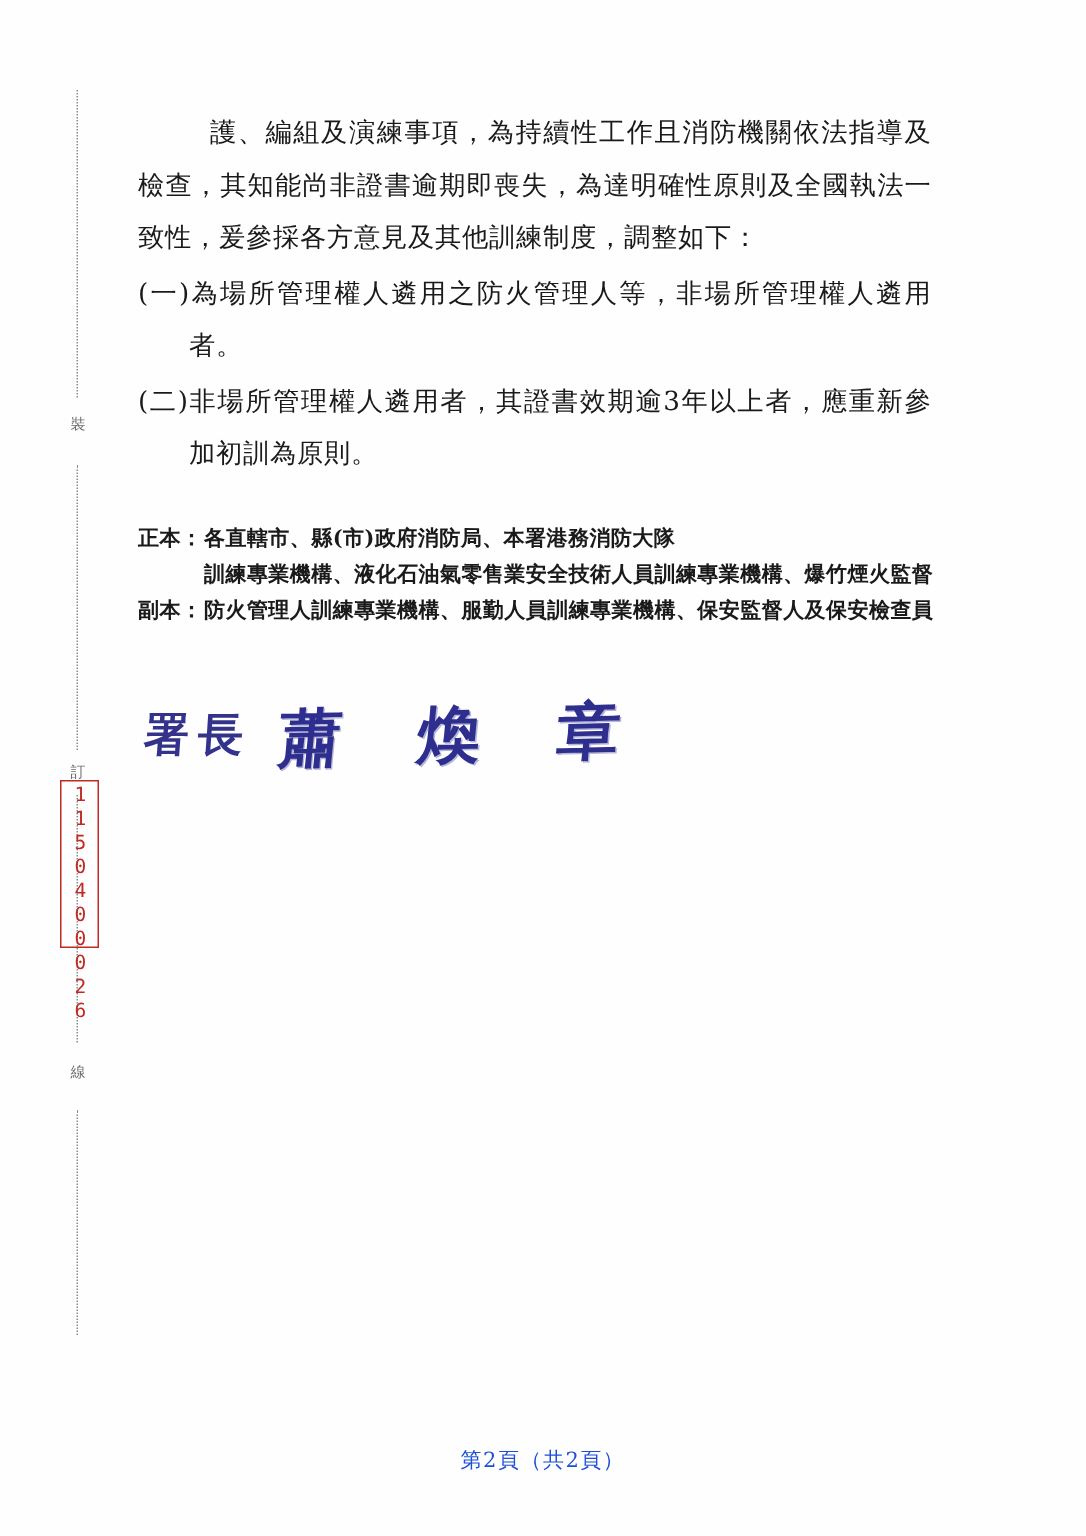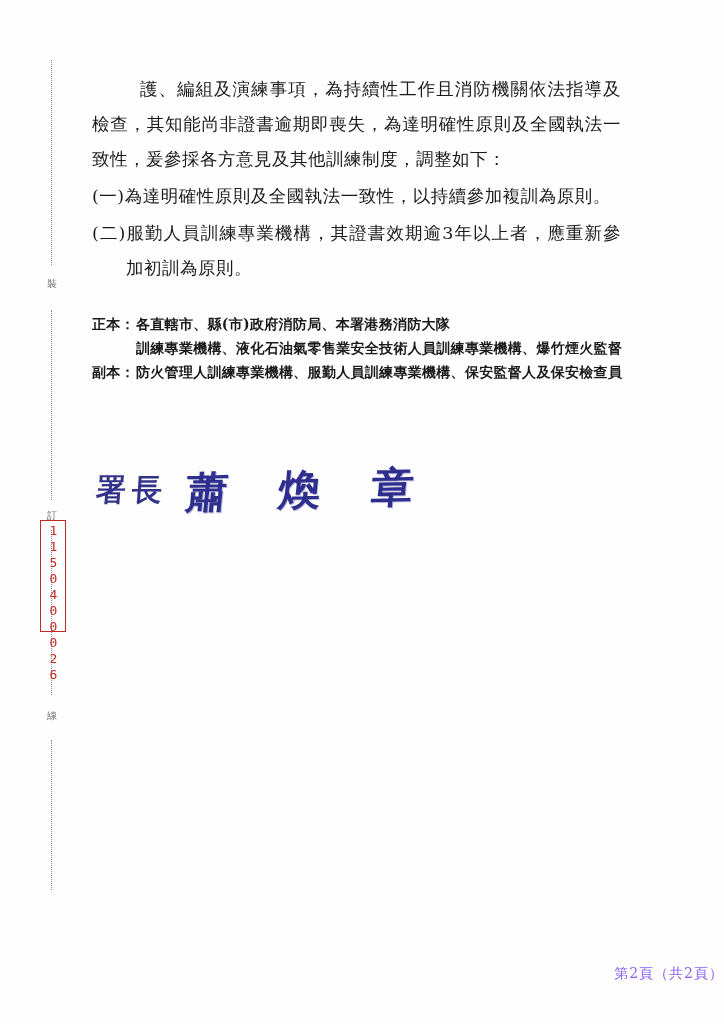--- a/index.html
+++ b/index.html
@@ -152,24 +152,24 @@
     transform: skewX(-7deg) rotate(-1.5deg);
     text-shadow: 1px 1px 0 rgba(46,46,143,0.35);
   }
 
   
   .footer {
     position: absolute;
     left: 0;
     top: 965px;
     width: 724px;
-    text-align: right;
+    text-align: center;
     font-size: 14px;
     letter-spacing: 1px;
-    color: #8b5cf6;
+    color: #1d4ed8;
   }
 </style>
 </head>
 <body>
 
 <div id="page">
 
   <div class="margin-rail">
     <div class="dots seg1"></div>
     <div class="rail-label l1">裝</div>
@@ -179,22 +179,22 @@
     <div class="rail-label l3">線</div>
     <div class="dots seg4"></div>
   </div>
 
   <div class="stamp">
     <span class="stamp-text">1150400026</span>
   </div>
 
   <div class="doc-body">
     <p class="para indent-first">護、編組及演練事項，為持續性工作且消防機關依法指導及檢查，其知能尚非證書逾期即喪失，為達明確性原則及全國執法一致性，爰參採各方意見及其他訓練制度，調整如下：</p>
-    <p class="para hang">(一)為達明確性原則及全國執法一致性，以持續參加複訓為原則。</p>
-    <p class="para hang">(二)服勤人員訓練專業機構，其證書效期逾3年以上者，應重新參加初訓為原則。</p>
+    <p class="para hang">(一)為場所管理權人遴用之防火管理人等，非場所管理權人遴用者。</p>
+    <p class="para hang">(二)非場所管理權人遴用者，其證書效期逾3年以上者，應重新參加初訓為原則。</p>
 
     <div class="dist-block">
       <p class="dist-line">
         <span class="lbl">正本：</span><span>各直轄市、縣(市)政府消防局、本署港務消防大隊</span>
       </p>
       <p class="dist-line cont">訓練專業機構、液化石油氣零售業安全技術人員訓練專業機構、爆竹煙火監督</p>
       <p class="dist-line">
         <span class="lbl">副本：</span><span>防火管理人訓練專業機構、服勤人員訓練專業機構、保安監督人及保安檢查員</span>
       </p>
     </div>

